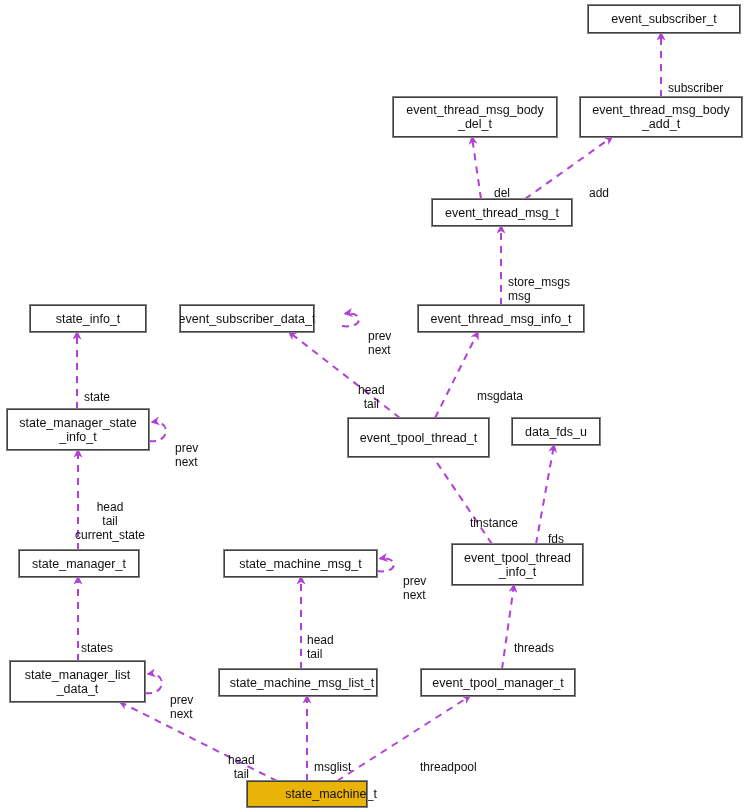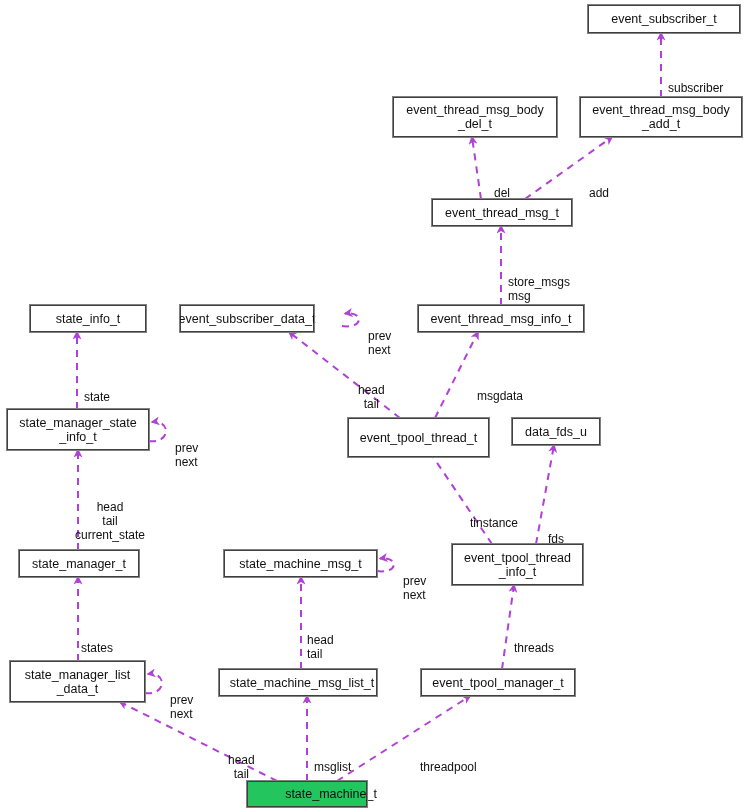--- a/index.html
+++ b/index.html
@@ -33,21 +33,21 @@
     align-items: center;
     justify-content: center;
     text-align: center;
     font-size: 12.5px;
     color: #101010;
     line-height: 14px;
     white-space: pre-line;
     letter-spacing: 0px;
   }
   .node.highlight {
-    background: #22c55e;
+    background: #eab308;
     padding-left: 48px;
   }
   .edge-label {
     position: absolute;
     font-size: 12px;
     color: #101010;
     line-height: 14px;
     white-space: pre-line;
     text-align: left;
     margin-top: 28px;

